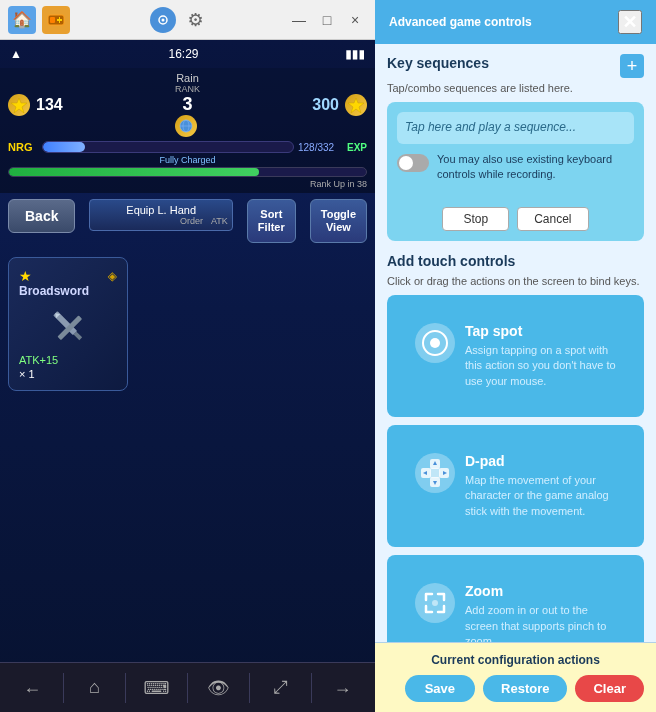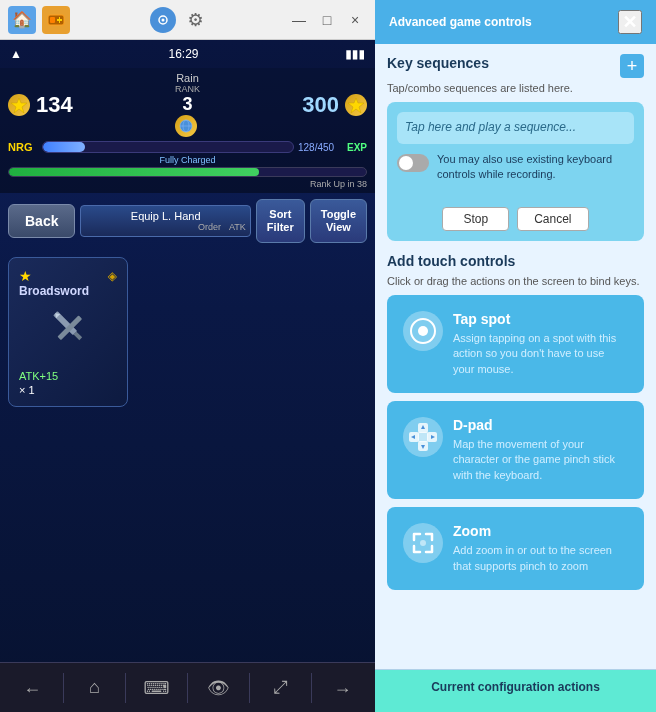--- a/index.html
+++ b/index.html
@@ -144,21 +144,21 @@
       width: 22px;
       height: 22px;
       display: flex;
       align-items: center;
       justify-content: center;
       font-size: 10px;
       font-weight: bold;
       color: #5a3000;
     }
     .hud-score {
-      font-size: 22px;
+      font-size: 16px;
       font-weight: bold;
       color: white;
     }
     .hud-score.right {
       color: #a0d8ff;
     }
     .rain-area {
       text-align: center;
       font-size: 11px;
       color: #ccc;
@@ -232,22 +232,22 @@
     .exp-bar {
       height: 100%;
       background: linear-gradient(90deg, #20b040, #40d060);
       border-radius: 5px;
     }
 
     
     #game-buttons {
       padding: 6px 8px;
       display: flex;
-      align-items: center;
-      gap: 5px;
+      align-items: flex-start;
+      gap: 14px;
     }
     .back-btn {
       background: linear-gradient(180deg, #5a6a8a, #3a4a6a);
       border: 1px solid #7a8aaa;
       border-radius: 6px;
       color: white;
       font-size: 14px;
       font-weight: bold;
       padding: 8px 16px;
       cursor: pointer;
@@ -297,21 +297,21 @@
       margin-bottom: 4px;
     }
     .item-img {
       width: 50px;
       height: 40px;
       margin: 4px auto;
     }
     .item-atk {
       font-size: 11px;
       color: #80ff80;
-      margin-top: 20px;
+      margin-top: 4px;
     }
     .item-count {
       font-size: 11px;
       color: white;
       margin-top: 2px;
     }
     .star-icon {
       color: #ffd700;
       font-size: 14px;
     }
@@ -475,21 +475,21 @@
       cursor: pointer;
     }
 
     
     .add-touch-section {
       margin-bottom: 10px;
     }
     .touch-card {
       background: #4ab8e8;
       border-radius: 8px;
-      padding: 16px;
+      padding: 28px;
       margin-bottom: 8px;
       display: flex;
       align-items: flex-start;
       gap: 10px;
       cursor: pointer;
     }
     .touch-card-icon {
       width: 40px;
       height: 40px;
       background: rgba(255,255,255,0.3);
@@ -511,21 +511,21 @@
       margin-bottom: 4px;
     }
     .touch-card-desc {
       font-size: 11px;
       color: #d0eeff;
       line-height: 1.4;
     }
 
     
     #controls-footer {
-      background: #5eead4;
+      background: #fef9c3;
       border-top: 1px solid #b0d0e8;
       padding: 10px 12px;
     }
     .config-title {
       font-size: 12px;
       font-weight: bold;
       color: #1a3a5a;
       text-align: center;
       margin-bottom: 8px;
     }
@@ -667,21 +667,21 @@
           </div>
         </div>
       </div>
 
       <div class="nrg-row">
         <span class="nrg-label">NRG</span>
         <div class="nrg-bar-container">
           <div class="nrg-bar" style="width:17%"></div>
         </div>
         <span class="nrg-text">
-          <span>128</span>/<span>450</span>
+          <span>128</span>/<span>332</span>
         </span>
         <span class="exp-label">EXP</span>
       </div>
       <div class="fully-charged">Fully Charged</div>
       <div class="exp-bar-container">
         <div class="exp-bar" style="width:70%"></div>
       </div>
       <div class="rank-up-text">
         <span>Rank Up in</span> <span>38</span>
       </div>
@@ -790,21 +790,21 @@
             <rect x="20" y="11" width="10" height="10" rx="2" fill="white" opacity="0.8"></rect>
             <rect x="11" y="11" width="10" height="10" rx="1" fill="white" opacity="0.5"></rect>
             <polygon points="16,4 18,8 14,8" fill="#4a90d9"></polygon>
             <polygon points="16,28 18,24 14,24" fill="#4a90d9"></polygon>
             <polygon points="4,16 8,14 8,18" fill="#4a90d9"></polygon>
             <polygon points="28,16 24,14 24,18" fill="#4a90d9"></polygon>
           </svg>
         </div>
         <div class="touch-card-content">
           <div class="touch-card-title">D-pad</div>
-          <div class="touch-card-desc">Map the movement of your character or the game pinch stick with the keyboard.</div>
+          <div class="touch-card-desc">Map the movement of your character or the game analog stick with the movement.</div>
         </div>
       </div>
 
       <div class="touch-card">
         <div class="touch-card-icon">
           <svg width="30" height="30" viewBox="0 0 30 30">
             <path d="M6 12 L6 6 L12 6" stroke="white" stroke-width="2.5" fill="none" stroke-linecap="round" stroke-linejoin="round"></path>
             <path d="M18 6 L24 6 L24 12" stroke="white" stroke-width="2.5" fill="none" stroke-linecap="round" stroke-linejoin="round"></path>
             <path d="M6 18 L6 24 L12 24" stroke="white" stroke-width="2.5" fill="none" stroke-linecap="round" stroke-linejoin="round"></path>
             <path d="M18 24 L24 24 L24 18" stroke="white" stroke-width="2.5" fill="none" stroke-linecap="round" stroke-linejoin="round"></path>
@@ -814,14 +814,19 @@
         <div class="touch-card-content">
           <div class="touch-card-title">Zoom</div>
           <div class="touch-card-desc">Add zoom in or out to the screen that supports pinch to zoom</div>
         </div>
       </div>
     </div>
   </div>
 
   <div id="controls-footer">
     <div class="config-title">Current configuration actions</div>
+    <div class="config-buttons">
+      <button class="save-btn">Save</button>
+      <button class="restore-btn">Restore</button>
+      <button class="clear-btn">Clear</button>
+    </div>
   </div>
 </div>
 
 </body></html>

